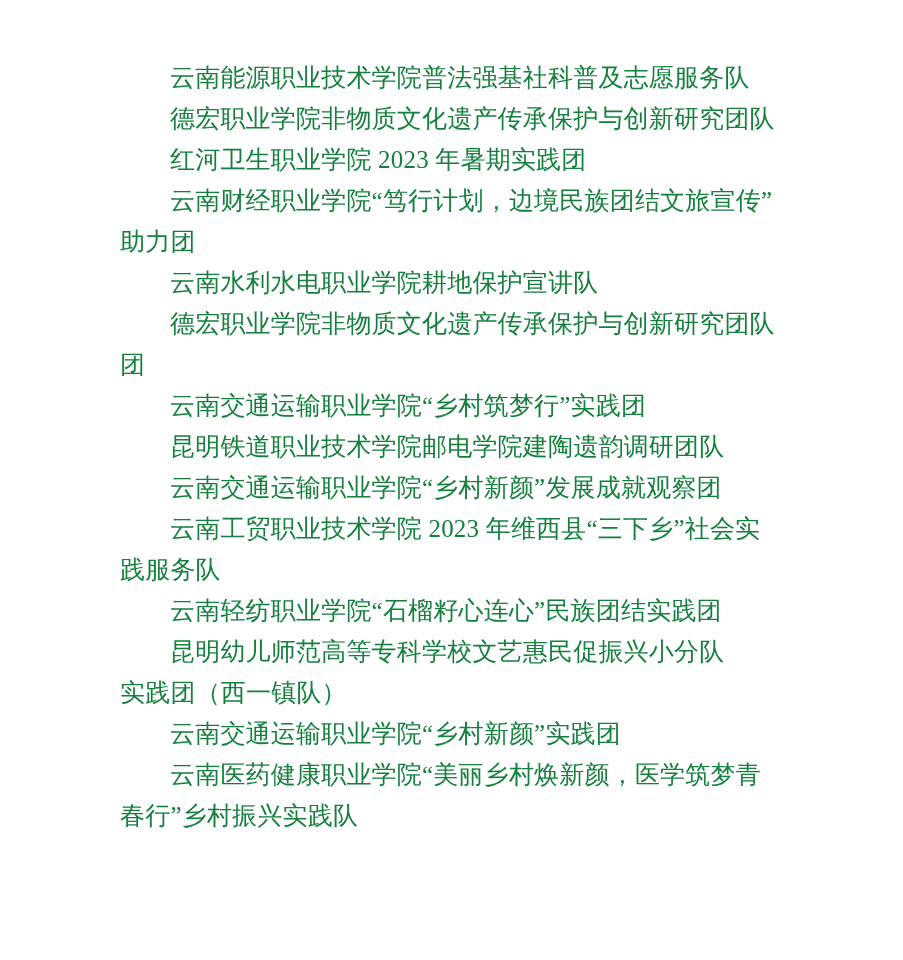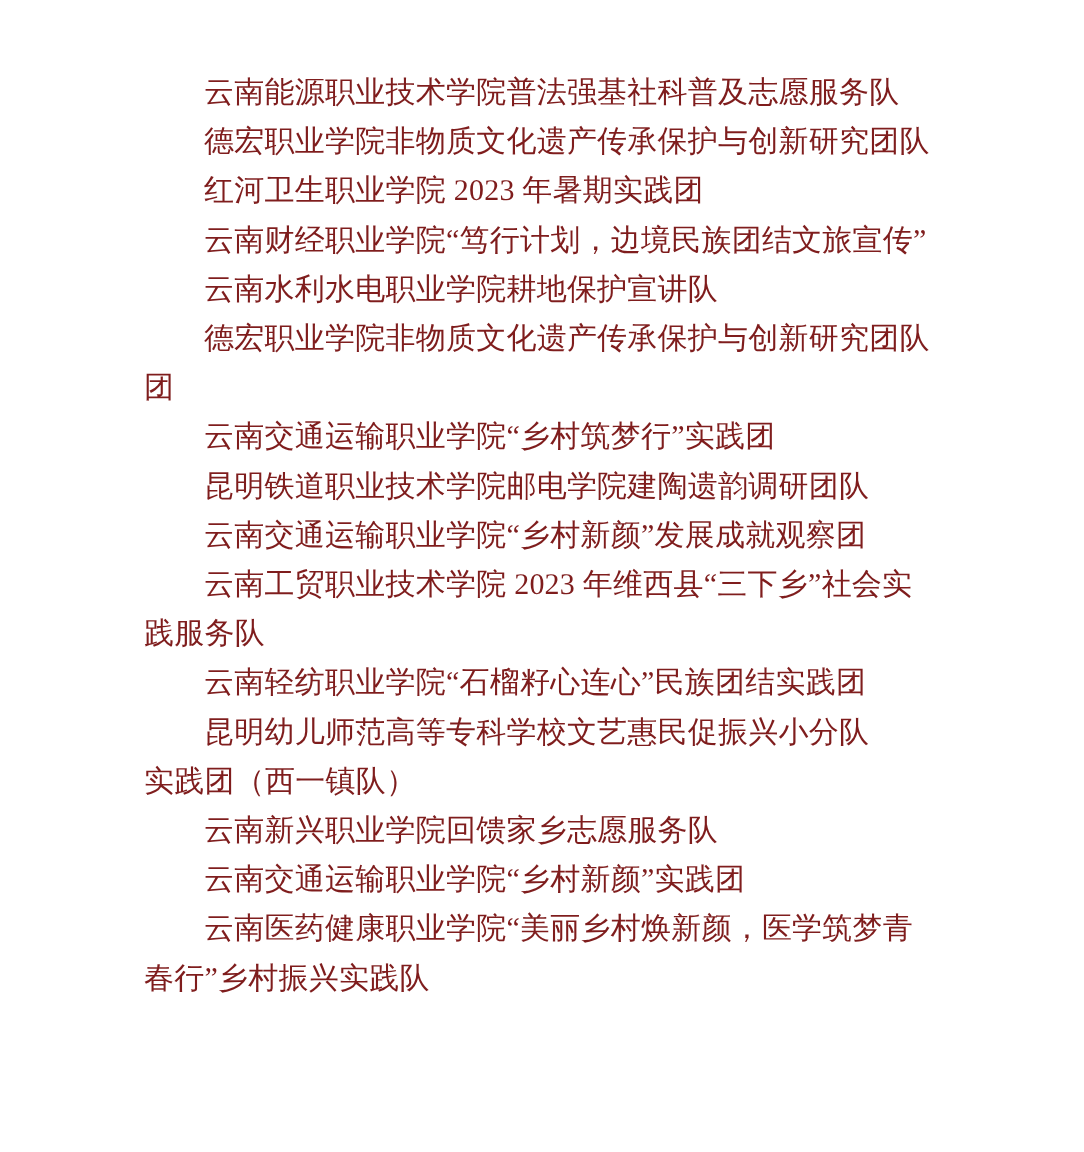--- a/index.html
+++ b/index.html
@@ -17,21 +17,21 @@
   .page {
     position: absolute;
     inset: 0;
     background: #ffffff;
   }
   .team-list {
     position: absolute;
     left: 120px;
     top: 57px;
     width: 682px;
-    color: #7f1d1d;
+    color: #15803d;
     font-size: 25px;
     letter-spacing: 0.2px;
   }
   .team-line {
     height: 41px;
     line-height: 41px;
     white-space: nowrap;
     text-align: left;
   }
   .team-line.first {
@@ -40,29 +40,29 @@
 </style>
 </head>
 <body>
 
 <main class="page">
   <section class="team-list" id="team-list">
       <div class="team-line first">云南能源职业技术学院普法强基社科普及志愿服务队</div>
       <div class="team-line first">德宏职业学院非物质文化遗产传承保护与创新研究团队</div>
       <div class="team-line first">红河卫生职业学院 2023 年暑期实践团</div>
       <div class="team-line first">云南财经职业学院“笃行计划，边境民族团结文旅宣传”</div>
+      <div class="team-line">助力团</div>
       <div class="team-line first">云南水利水电职业学院耕地保护宣讲队</div>
       <div class="team-line first">德宏职业学院非物质文化遗产传承保护与创新研究团队</div>
       <div class="team-line">团</div>
       <div class="team-line first">云南交通运输职业学院“乡村筑梦行”实践团</div>
       <div class="team-line first">昆明铁道职业技术学院邮电学院建陶遗韵调研团队</div>
       <div class="team-line first">云南交通运输职业学院“乡村新颜”发展成就观察团</div>
       <div class="team-line first">云南工贸职业技术学院 2023 年维西县“三下乡”社会实</div>
       <div class="team-line">践服务队</div>
       <div class="team-line first">云南轻纺职业学院“石榴籽心连心”民族团结实践团</div>
       <div class="team-line first">昆明幼儿师范高等专科学校文艺惠民促振兴小分队</div>
       <div class="team-line">实践团（西一镇队）</div>
-      <div class="team-line first">云南新兴职业学院回馈家乡志愿服务队</div>
       <div class="team-line first">云南交通运输职业学院“乡村新颜”实践团</div>
       <div class="team-line first">云南医药健康职业学院“美丽乡村焕新颜，医学筑梦青</div>
       <div class="team-line">春行”乡村振兴实践队</div>
     </section>
 </main>
 
 </body></html>

